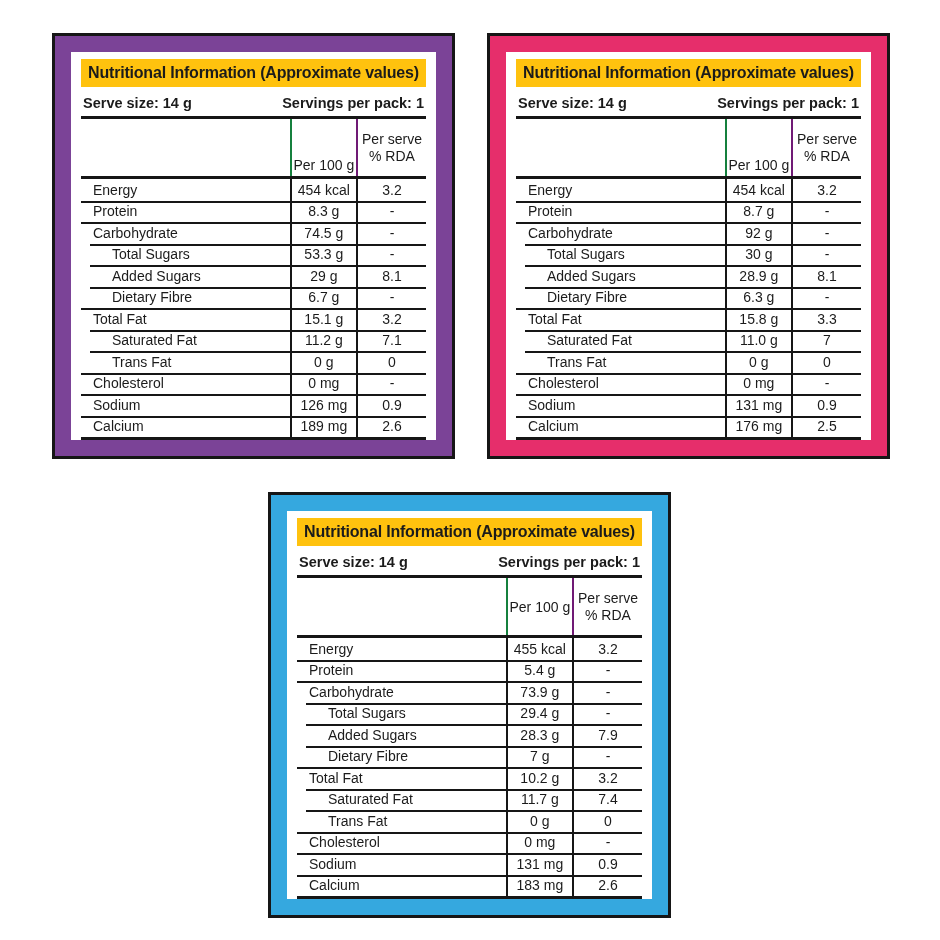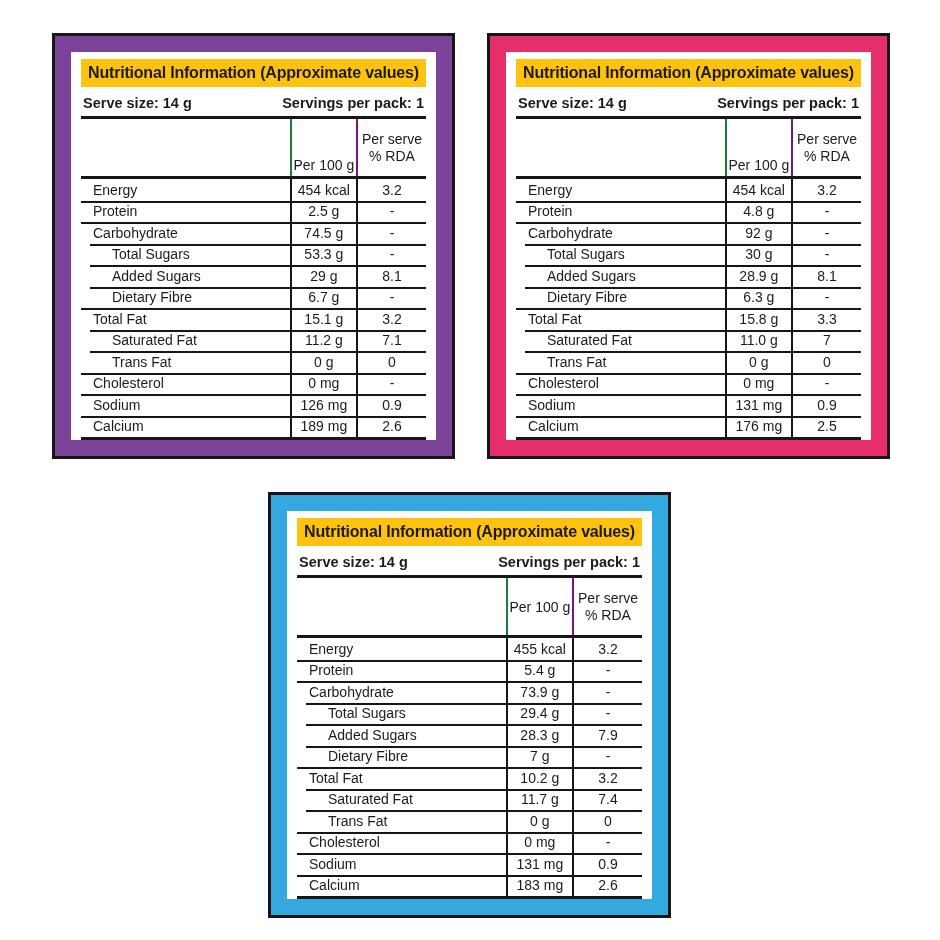--- a/index.html
+++ b/index.html
@@ -148,21 +148,21 @@
           </div>
         </div>
         <div class="rows-container">
             <div class="r">
     <div class="c1">Energy</div>
     <div class="c2">454 kcal</div>
     <div class="c3">3.2</div>
   </div>
             <div class="r">
     <div class="c1">Protein</div>
-    <div class="c2">2.5 g</div>
+    <div class="c2">8.3 g</div>
     <div class="c3">-</div>
   </div>
             <div class="r">
     <div class="c1">Carbohydrate</div>
     <div class="c2">74.5 g</div>
     <div class="c3">-</div>
   </div>
             <div class="r sub">
     <div class="c1">Total Sugars</div>
     <div class="c2">53.3 g</div>
@@ -232,21 +232,21 @@
           </div>
         </div>
         <div class="rows-container">
             <div class="r">
     <div class="c1">Energy</div>
     <div class="c2">454 kcal</div>
     <div class="c3">3.2</div>
   </div>
             <div class="r">
     <div class="c1">Protein</div>
-    <div class="c2">4.8 g</div>
+    <div class="c2">8.7 g</div>
     <div class="c3">-</div>
   </div>
             <div class="r">
     <div class="c1">Carbohydrate</div>
     <div class="c2">92 g</div>
     <div class="c3">-</div>
   </div>
             <div class="r sub">
     <div class="c1">Total Sugars</div>
     <div class="c2">30 g</div>

